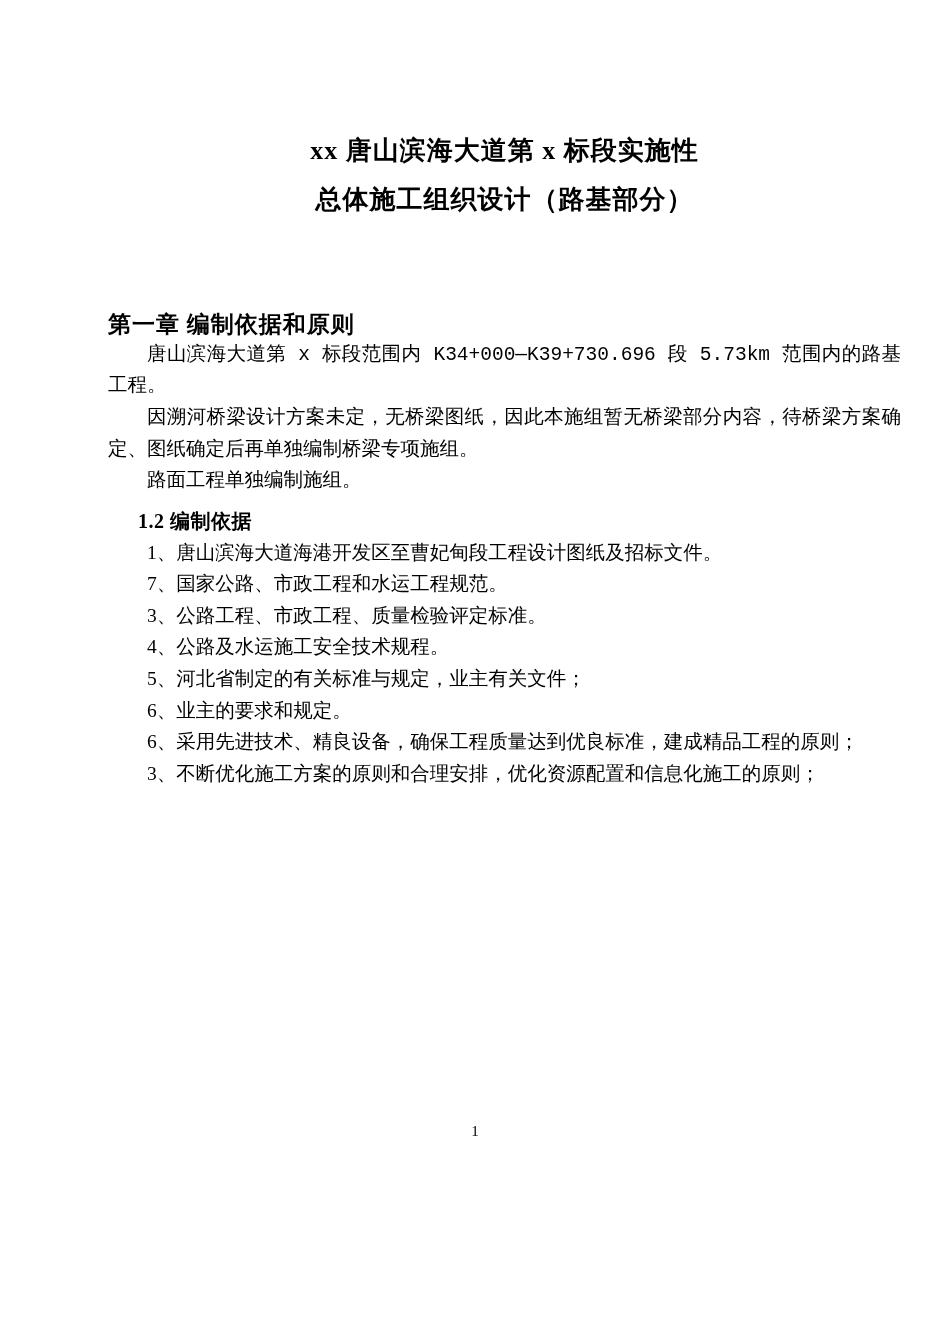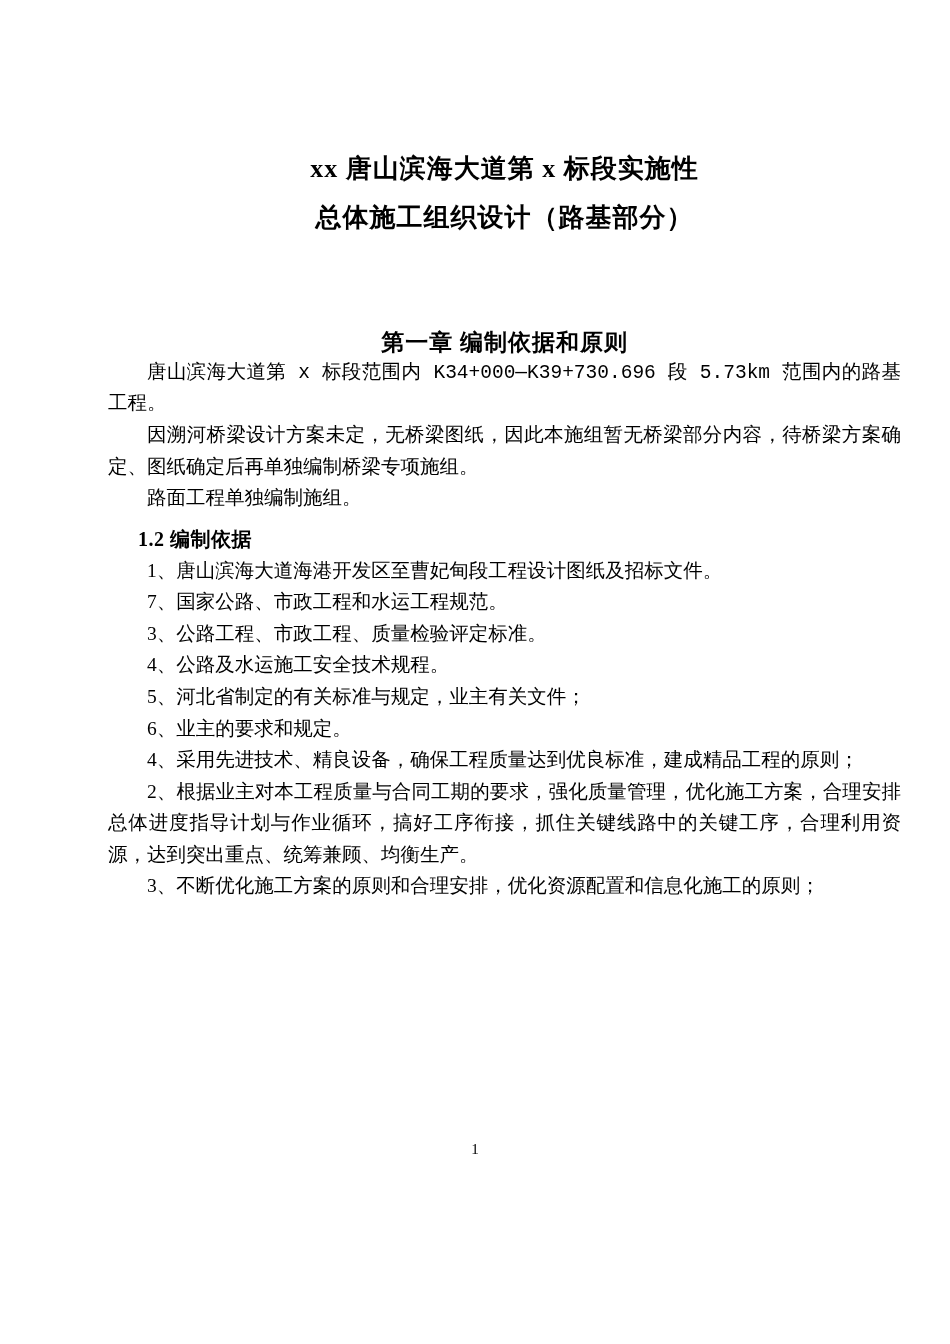--- a/index.html
+++ b/index.html
@@ -14,34 +14,32 @@
     color: #000000;
     position: relative;
     overflow: hidden;
   }
   .page {
     box-sizing: border-box;
     width: 950px;
     height: 1188px;
     padding: 96px 49px 40px 108px;
     position: relative;
-    margin-top: 18px;
   }
   .title-block {
     margin-top: 30px;
     text-align: center;
   }
   .doc-title-line {
     font-size: 26px;
     font-weight: bold;
     line-height: 1.9;
     letter-spacing: 1px;
   }
   .chapter-title {
-    text-align: center;
     font-size: 23px;
     font-weight: bold;
     margin-top: 84px;
     letter-spacing: 1px;
   }
   .section-heading {
     font-size: 20px;
     font-weight: bold;
     margin-top: 30px;
     margin-bottom: 2px;
@@ -94,18 +92,17 @@
   <p class="para">路面工程单独编制施组。</p>
 
   <div class="section-heading tight">1.2  编制依据</div>
   <p class="list-item">1、唐山滨海大道海港开发区至曹妃甸段工程设计图纸及招标文件。</p>
   <p class="list-item">7、国家公路、市政工程和水运工程规范。</p>
   <p class="list-item">3、公路工程、市政工程、质量检验评定标准。</p>
   <p class="list-item">4、公路及水运施工安全技术规程。</p>
   <p class="list-item">5、河北省制定的有关标准与规定，业主有关文件；</p>
   <p class="list-item">6、业主的要求和规定。</p>
 
-  <p class="list-item">4、采用先进技术、精良设备，确保工程质量达到优良标准，建成精品工程的原则；</p>
-  <p class="list-item">2、根据业主对本工程质量与合同工期的要求，强化质量管理，优化施工方案，合理安排总体进度指导计划与作业循环，搞好工序衔接，抓住关键线路中的关键工序，合理利用资源，达到突出重点、统筹兼顾、均衡生产。</p>
+  <p class="list-item">6、采用先进技术、精良设备，确保工程质量达到优良标准，建成精品工程的原则；</p>
   <p class="list-item">3、不断优化施工方案的原则和合理安排，优化资源配置和信息化施工的原则；</p>
 
   <div class="page-number">1</div>
 </div>
 
 </body></html>

